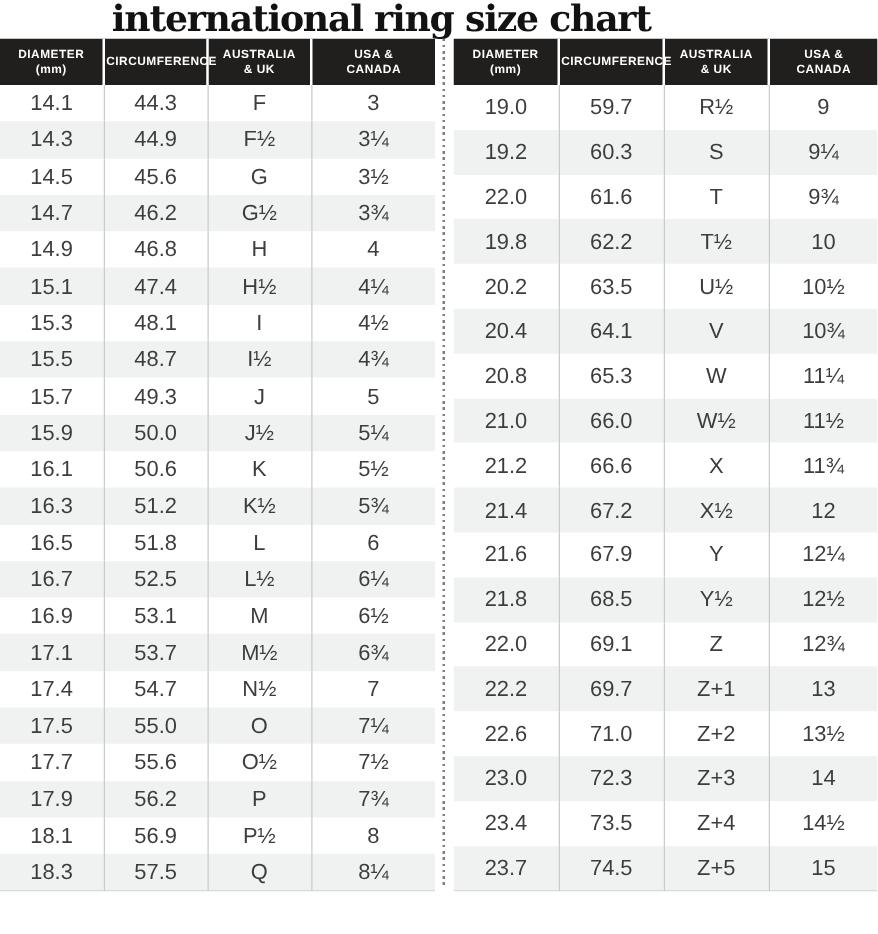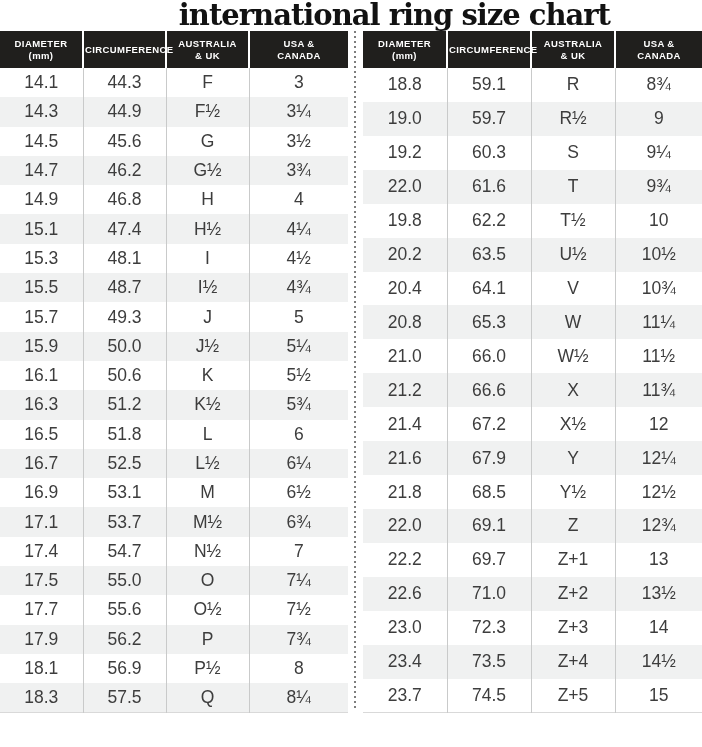--- a/index.html
+++ b/index.html
@@ -21,21 +21,21 @@
     overflow: hidden;
   }
   .page-title {
     font-family: "DejaVu Serif", serif;
     font-weight: 700;
     font-size: 29px;
     line-height: 31px;
     height: 31px;
     letter-spacing: -1px;
     color: var(--title);
-    text-align: right;
+    text-align: center;
     padding-right: 92px; 
     white-space: nowrap;
   }
   .tables-wrap {
     display: flex;
     align-items: stretch;
     width: 702px;
   }
   table {
     border-collapse: collapse;
@@ -259,26 +259,20 @@
     <thead>
         <tr>
           <th>DIAMETER<br>(mm)</th>
           <th>CIRCUMFERENCE</th>
           <th>AUSTRALIA<br>&amp; UK</th>
           <th>USA &amp;<br>CANADA</th>
         </tr>
       </thead>
     <tbody>
         <tr>
-          <td>18.8</td>
-          <td>59.1</td>
-          <td>R</td>
-          <td>8¾</td>
-        </tr>
-        <tr>
           <td>19.0</td>
           <td>59.7</td>
           <td>R½</td>
           <td>9</td>
         </tr>
         <tr>
           <td>19.2</td>
           <td>60.3</td>
           <td>S</td>
           <td>9¼</td>

